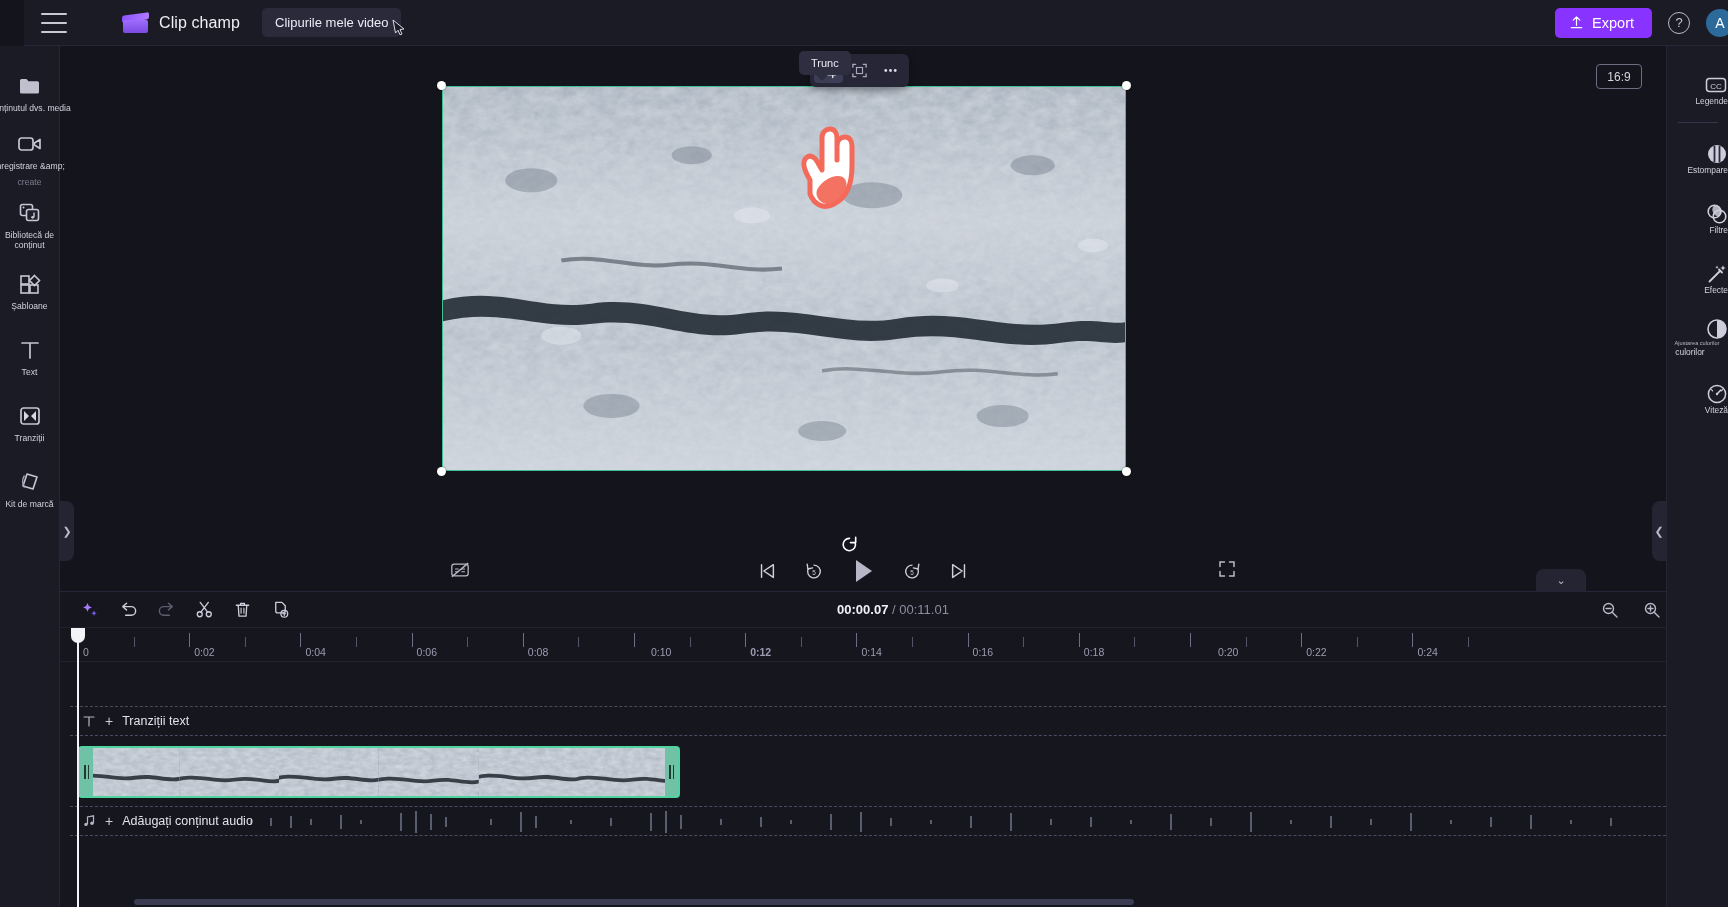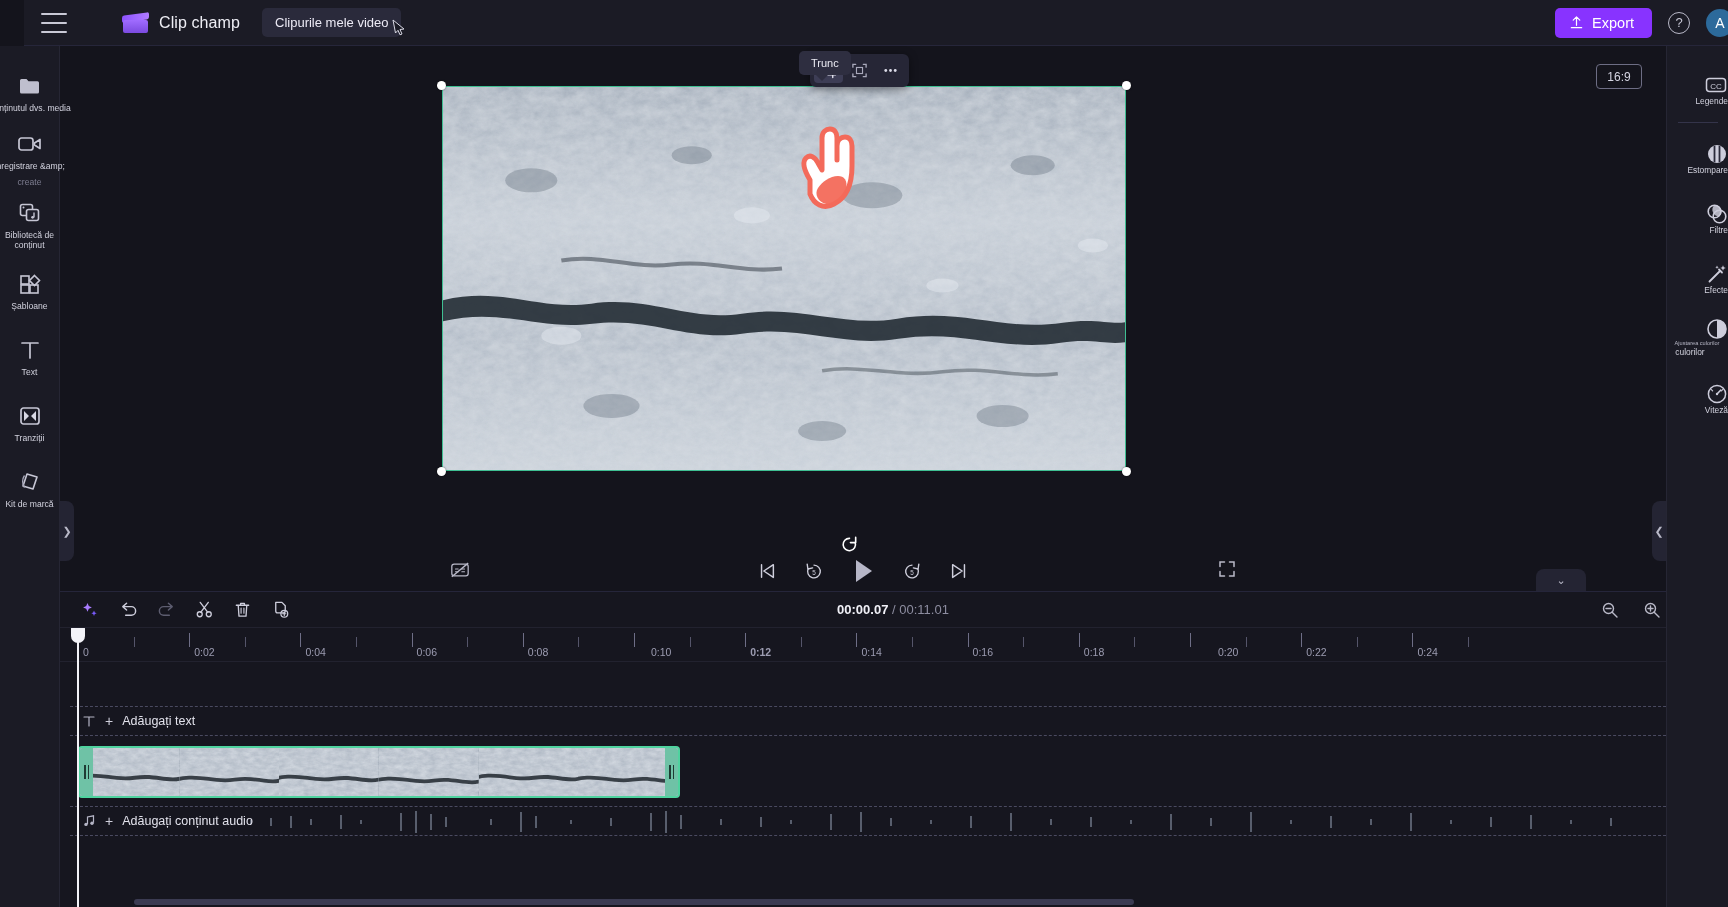--- a/index.html
+++ b/index.html
@@ -626,21 +626,21 @@
       </div>
 
       <div class="track" style="top: 78px;">
         <div class="track-dashed">
           <span class="tr-ico">
             <svg width="14" height="14" viewBox="0 0 14 14">
                 <path d="M2 3h10M7 3v9" stroke="#b5b5c6" stroke-width="1.2" stroke-linecap="round"></path>
               </svg>
           </span>
           <span class="add-plus">+</span>
-          <span>Adăugați text</span>
+          <span>Tranziții text</span>
         </div>
       </div>
 
       <div class="track" style="top: 118px; height: 52px;">
         <div class="clip">
           <div class="clip-thumbs">
             <svg class="clip-thumb" viewBox="0 0 100 50" preserveAspectRatio="none">
               <defs>
                   <filter id="tn">
                     <feTurbulence type="fractalNoise" baseFrequency="0.12 0.22" numOctaves="4" seed="3"></feTurbulence>

